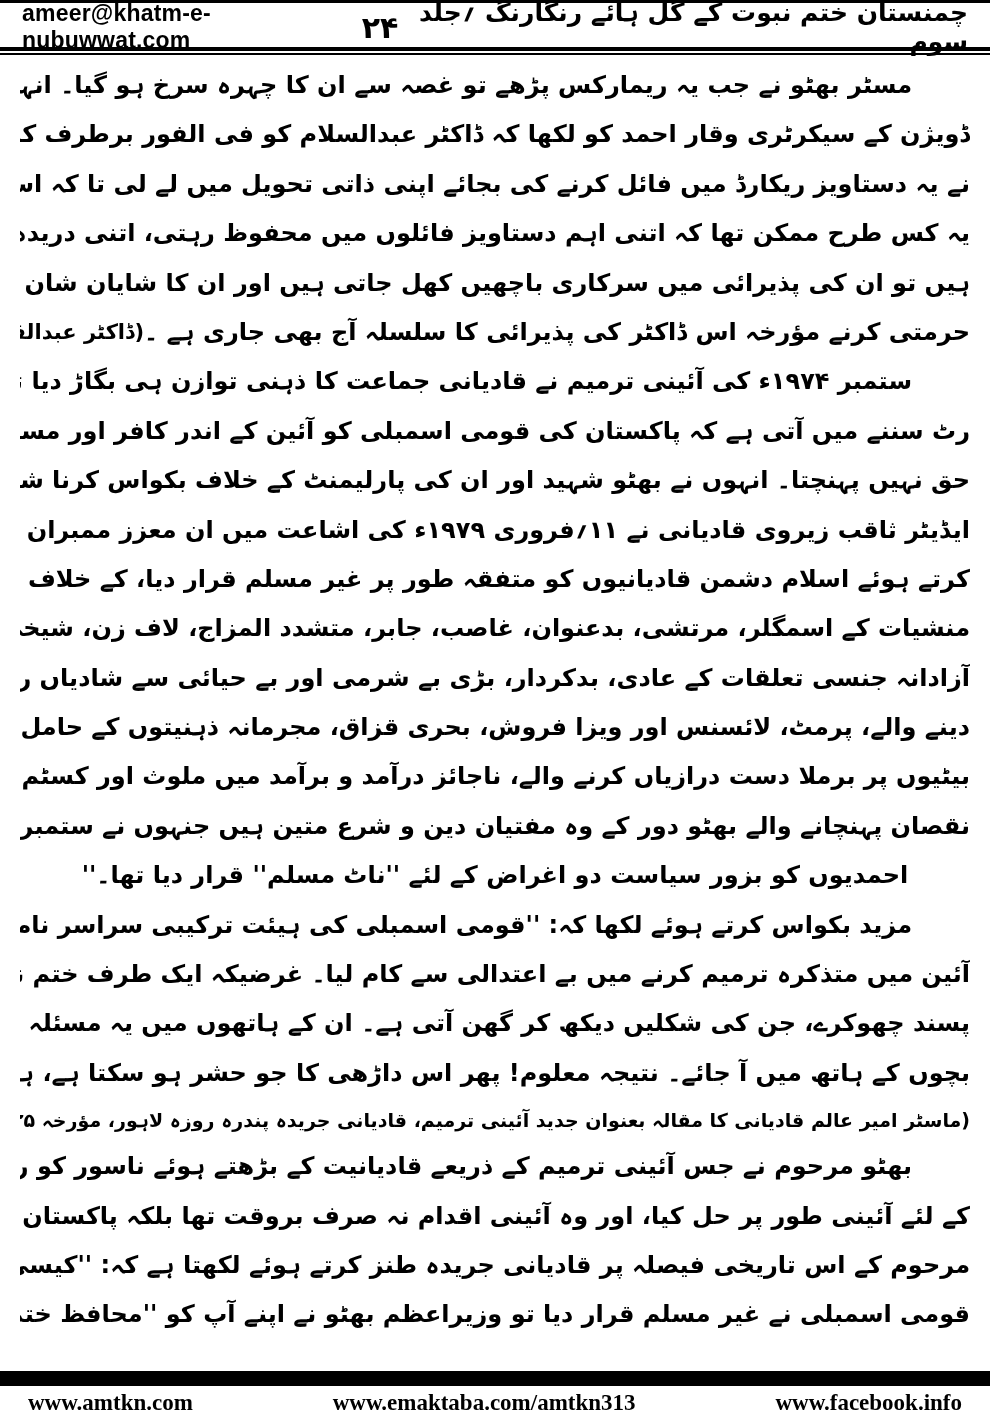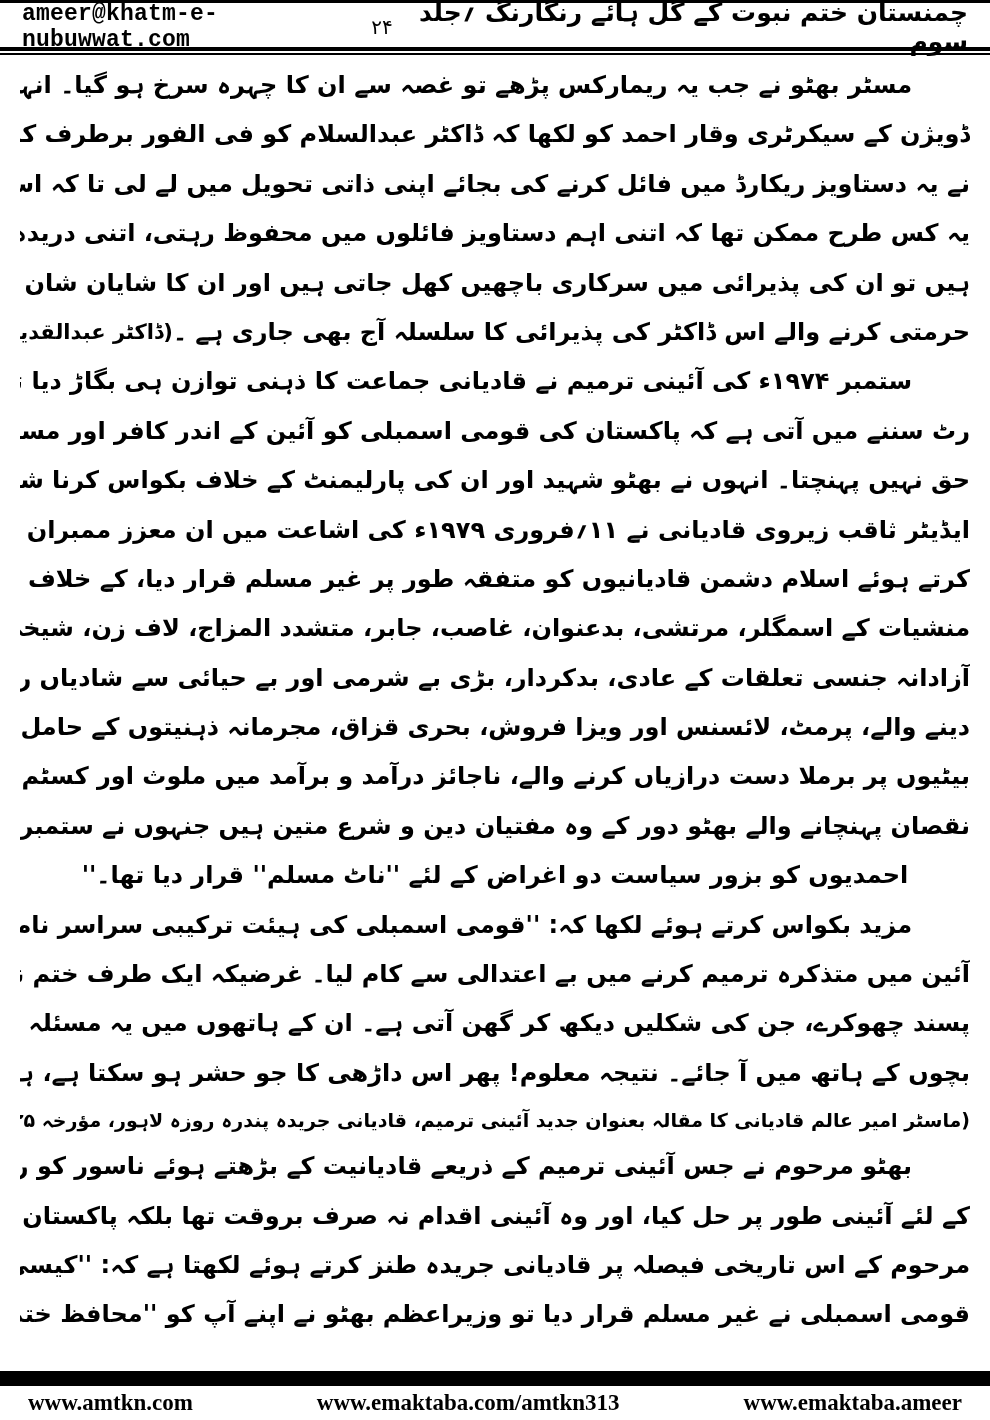--- a/index.html
+++ b/index.html
@@ -12,25 +12,25 @@
     font-family:"DejaVu Sans",sans-serif;
     box-sizing:border-box;
   }
   .toprule{height:3px;background:#000;width:100%;}
   
   .header{
     display:flex;align-items:center;justify-content:space-between;
     padding:10px 22px 4px 22px;height:42px;box-sizing:border-box;
   }
   .hdr-email{
-    font-family:Liberation Mono, monospace;font-weight:bold;font-size:23px;
+    font-family:Liberation Sans, sans-serif;font-weight:bold;font-size:23px;
     letter-spacing:0.2px;
   }
   .hdr-page{
-    font-size:20px;font-weight:normal;direction:rtl;
+    font-size:30px;font-weight:bold;direction:rtl;
     transform:translateX(6px);
   }
   .hdr-title{
     font-size:25px;font-weight:bold;direction:rtl;text-align:right;
   }
   .dblrule{margin:2px 0 0 0;}
   .dblrule .r1{height:4px;background:#000;}
   .dblrule .r2{height:2px;background:#000;margin-top:2px;}
   
   #body-lines{
@@ -89,21 +89,21 @@
     <div class="r2"></div>
   </div>
 
   <div id="body-lines">
       <div class="bline indent">مسٹر بھٹو نے جب یہ ریمارکس پڑھے تو غصہ سے ان کا چہرہ سرخ ہو گیا۔ انہوں نے اشتعال میں آ کر اسی وقت اسٹیبلشمنٹ</div>
       <div class="bline normal">ڈویژن کے سیکرٹری وقار احمد کو لکھا کہ ڈاکٹر عبدالسلام کو فی الفور برطرف کر دیا جائے اور بلا تاخیر نوٹیفیکیشن جاری کر دیا جائے۔ وقار احمد</div>
       <div class="bline normal">نے یہ دستاویز ریکارڈ میں فائل کرنے کی بجائے اپنی ذاتی تحویل میں لے لی تا کہ اس کے آثار مٹ جائیں۔ وقار احمد بھی قادیانی تھا۔</div>
       <div class="bline normal">یہ کس طرح ممکن تھا کہ اتنی اہم دستاویز فائلوں میں محفوظ رہتی، اتنی دریدہ ذہنی اور ڈھٹائی کے باوجود جب ڈاکٹر عبدالسلام پاکستان آتے</div>
       <div class="bline normal">ہیں تو ان کی پذیرائی میں سرکاری باچھیں کھل جاتی ہیں اور ان کا شایان شان خیر مقدم کیا جاتا ہے۔ وطن عزیز کی رسوائی اور حد درجہ بے</div>
       <div class="bline split">
-        <span>حرمتی کرنے والے اس ڈاکٹر کی پذیرائی کا سلسلہ آج بھی جاری ہے ۔</span>
+        <span>حرمتی کرنے مؤرخہ اس ڈاکٹر کی پذیرائی کا سلسلہ آج بھی جاری ہے ۔</span>
         <span class="note">(ڈاکٹر عبدالقدیر اور کہوٹہ ایٹمی سنٹر از یونس خلش ص ۸۰)</span>
       </div>
       <div class="bline indent">ستمبر ۱۹۷۴ء کی آئینی ترمیم نے قادیانی جماعت کا ذہنی توازن ہی بگاڑ دیا تھا۔ وہ دن اور آج کا دن ''ربوہ'' سے ایک ہی</div>
       <div class="bline normal">رٹ سننے میں آتی ہے کہ پاکستان کی قومی اسمبلی کو آئین کے اندر کافر اور مسلمان کے بارے میں کسی بھی امتیازی شق کو منظور کرنے کا کوئی</div>
       <div class="bline normal">حق نہیں پہنچتا۔ انہوں نے بھٹو شہید اور ان کی پارلیمنٹ کے خلاف بکواس کرنا شروع کر دی۔ پندرہ روزہ قادیانی جریدہ ''لاہور'' کے</div>
       <div class="bline normal">ایڈیٹر ثاقب زیروی قادیانی نے ۱۱؍فروری ۱۹۷۹ء کی اشاعت میں ان معزز ممبران اسمبلی جنہوں نے مسلمانوں کے دیرینہ مطالبہ کو منظور</div>
       <div class="bline normal">کرتے ہوئے اسلام دشمن قادیانیوں کو متفقہ طور پر غیر مسلم قرار دیا، کے خلاف بکواس کرتے ہوئے لکھا کہ: ''یہ سب شرابی، زانی،</div>
       <div class="bline normal">منشیات کے اسمگلر، مرتشی، بدعنوان، غاصب، جابر، متشدد المزاج، لاف زن، شیخی خورے، سوچنے اور سمجھنے کی صلاحیتوں سے عاری،</div>
       <div class="bline normal">آزادانہ جنسی تعلقات کے عادی، بدکردار، بڑی بے شرمی اور بے حیائی سے شادیاں رچا کر پھر ان عورتوں کو بازار حسن کی زینت بنا</div>
       <div class="bline normal">دینے والے، پرمٹ، لائسنس اور ویزا فروش، بحری قزاق، مجرمانہ ذہنیتوں کے حامل، رسہ گیر، قاتل اور قاتلوں کے پشت پناہ، قوم کی</div>
@@ -119,16 +119,16 @@
       <div class="bline normal">کے لئے آئینی طور پر حل کیا، اور وہ آئینی اقدام نہ صرف بروقت تھا بلکہ پاکستان کو پیش آمدہ خطرات سے بچانے کی ایک کوشش بھی۔ بھٹو</div>
       <div class="bline normal">مرحوم کے اس تاریخی فیصلہ پر قادیانی جریدہ طنز کرتے ہوئے لکھتا ہے کہ: ''کیسی عجیب بات ہے کہ ستمبر ۱۹۷۴ء میں جب اس جماعت کو</div>
       <div class="bline normal">قومی اسمبلی نے غیر مسلم قرار دیا تو وزیراعظم بھٹو نے اپنے آپ کو ''محافظ ختم نبوت'' کے طور پر پیش کرتے ہوئے بڑے طمطراق سے یہ</div>
     </div>
 
   <div class="botbar"></div>
 
   <div class="footer">
     <span>www.amtkn.com</span>
     <span>www.emaktaba.com/amtkn313</span>
-    <span>www.emaktaba.ameer</span>
+    <span>www.facebook.info</span>
   </div>
 
 </div>
 
 </body></html>

